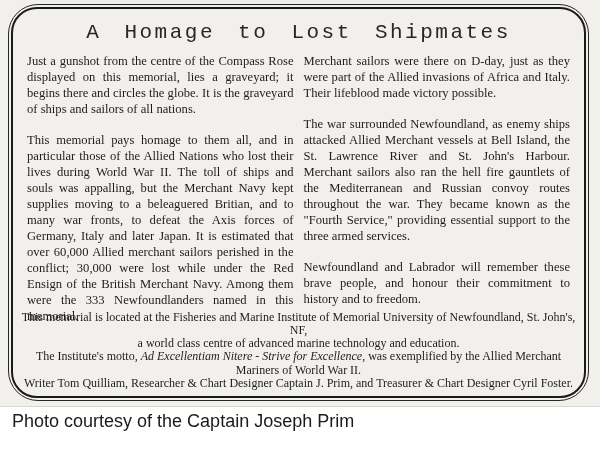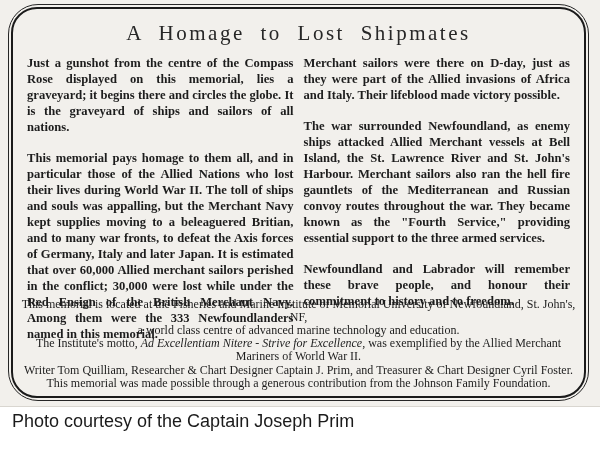--- a/index.html
+++ b/index.html
@@ -34,32 +34,31 @@
   }
   .frame-inner {
     position: absolute;
     left: 2px; top: 2px; right: 2px; bottom: 2px;
     border: 2.5px solid #1a1a1a;
     border-radius: 26px;
   }
   .title {
     margin: 12px 0 0;
     text-align: center;
-    font-family: Liberation Serif, serif;
+    font-family: Liberation Mono, monospace;
     font-weight: normal;
     font-size: 21px;
     letter-spacing: 2.5px;
     word-spacing: 8px;
     color: #272727;
   }
   .columns {
     display: flex;
     gap: 10px;
     margin: 9px 14px 0;
-    font-weight: bold;
   }
   .col {
     flex: 1;
     text-align: justify;
     font-size: 12.6px;
     line-height: 16px;
     color: #1d1d1d;
   }
   .col p { margin: 0 0 15px; }
   .col p:last-child { margin-bottom: 16px; }
@@ -102,21 +101,20 @@
             <p>The war surrounded Newfoundland, as enemy ships attacked Allied Merchant vessels at Bell Island, the St. Lawrence River and St. John's Harbour.  Merchant sailors also ran the hell fire gauntlets of the Mediterranean and Russian convoy routes throughout the war.  They became known as the "Fourth Service," providing essential support to the three armed services.</p>
             <p>Newfoundland and Labrador will remember these brave people, and honour their commitment to history and to freedom.</p>
           </div>
         </div>
 
         <div class="plaque-footer">
           <div>This memorial is located at the Fisheries and Marine Institute of Memorial University of Newfoundland, St. John's, NF,</div>
           <div>a world class centre of advanced marine technology and education.</div>
           <div><span>The Institute's motto, </span><em>Ad Excellentiam Nitere - Strive for Excellence</em><span>, was exemplified by the Allied Merchant Mariners of World War II.</span></div>
           <div>Writer Tom Quilliam, Researcher &amp; Chart Designer Captain J. Prim, and Treasurer &amp; Chart Designer Cyril Foster.</div>
-          <div>This memorial was made possible through a generous contribution from the Johnson Family Foundation.</div>
         </div>
 
       </div>
     </div>
   </div>
 
   <div class="captions">
     <div>Photo courtesy of the Captain Joseph Prim</div>
   </div>
 

